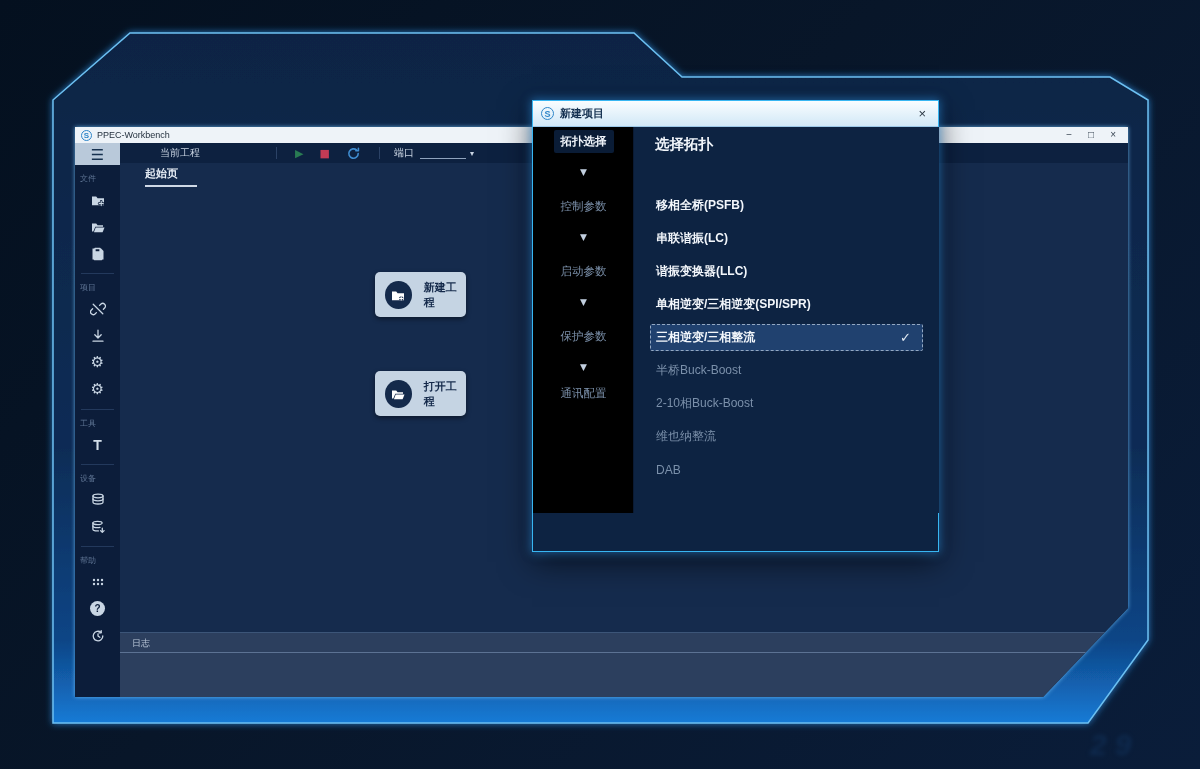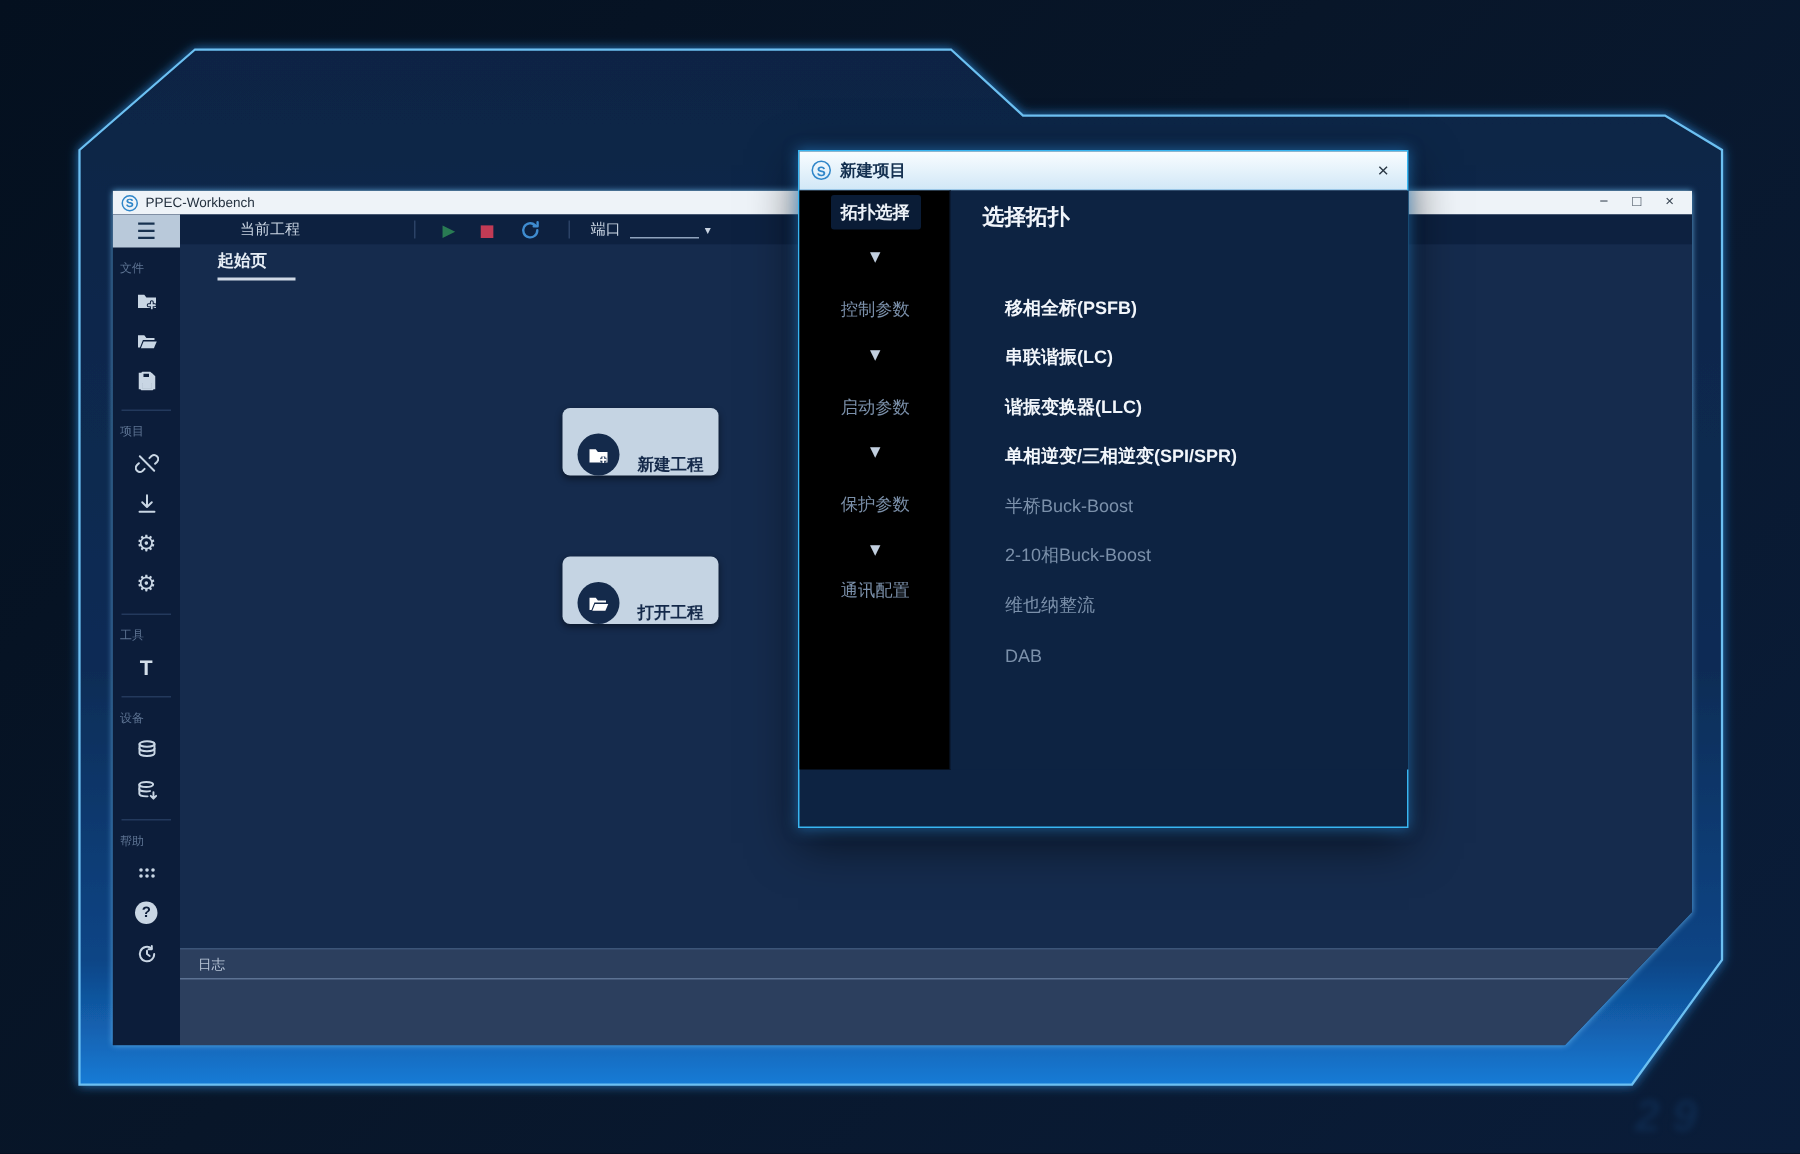--- a/index.html
+++ b/index.html
@@ -52,22 +52,22 @@
   .refresh-ic { margin:0 8px; display:flex; }
   .port-label { font-size:10px; color:#c9d4e2; margin:0 6px 0 4px; }
   .port-select { width:46px; border-bottom:1px solid #8fa3bd; height:12px; }
   .port-caret { color:#c9d4e2; font-size:8px; margin-left:4px; font-family:"DejaVu Sans",sans-serif; }
 
   .content { position:absolute; left:45px; top:36px; width:1008px; height:469px; background:#152b4d; }
   .tab { position:absolute; left:25px; top:3px; }
   .tab .tab-label { font-size:11px; color:#e6edf5; font-weight:bold; }
   .tab .tab-underline { width:52px; height:2px; background:#cfd9e6; margin-top:4px; }
 
-  .big-btn { position:absolute; width:104px; height:45px; background:#c5d4e3; border-radius:5px;
-             display:flex; align-items:flex-end; padding-left:10px; gap:12px;
+  .big-btn { position:absolute; width:91px; height:45px; background:#c5d4e3; border-radius:5px;
+             display:flex; align-items:center; padding-left:10px; gap:12px;
              box-shadow:0 2px 5px rgba(0,0,0,.45); cursor:pointer; }
   .big-btn .circ { width:28px; height:28px; border-radius:50%; background:#142a4b;
                    display:flex; align-items:center; justify-content:center; }
   .big-btn .blabel { font-size:11px; font-weight:bold; color:#14294a; }
   #btn-new { left:255px; top:109px; }
   #btn-open { left:255px; top:208px; }
 
   .logpanel { position:absolute; left:45px; top:505px; width:1008px; height:65px; background:#2c3f5e;
               border-top:1px solid #3c5578; }
   .log-label { font-size:9px; color:#b9c6d8; padding:4px 0 2px 12px; }
@@ -89,21 +89,21 @@
   .step { position:absolute; left:0; width:101px; height:24px; display:flex;
           align-items:center; justify-content:center; font-size:11.5px; color:#7b90aa; cursor:pointer; }
   .step.active { color:#eef3f9; font-weight:bold; }
   .step.active .step-box { background:#0a1c36; padding:4px 7px; border-radius:2px; }
   .step-arrow { position:absolute; left:0; width:101px; text-align:center; font-size:9px;
                 color:#c2cfdf; font-family:"DejaVu Sans",sans-serif; }
 
   .opts-col { position:absolute; left:101px; top:0; width:305px; height:386px; background:#0d2342; }
   .opts-title { position:absolute; left:21px; top:8px; font-size:14.5px; font-weight:bold; color:#f2f6fb; }
   .opt-list { position:absolute; left:0; top:62px; width:100%; }
-  .opt { height:33px; display:flex; align-items:center; padding-left:36px;
+  .opt { height:33px; display:flex; align-items:center; padding-left:22px;
          font-size:12px; font-weight:bold; color:#f2f6fb; cursor:pointer; }
   .opt.disabled { color:#7b90aa; font-weight:normal; }
   .opt.selected { margin:0 16px; padding-left:5px; height:27px; margin-top:3px; margin-bottom:3px;
                   background:#20416f; border:1px dashed rgba(210,225,240,.65); border-radius:2px; }
   .opt .check { margin-left:auto; padding-right:11px; color:#e2eaf3; font-size:13px;
                 font-family:"DejaVu Sans",sans-serif; }
 
   .dlg-footer { position:absolute; left:0; top:386px; width:100%; height:39px; background:#112a4e;
                 border-top:1px solid #2c4a74; }
   .dlg-btn { position:absolute; top:7px; width:66px; height:25px; border-radius:3px;
@@ -331,20 +331,24 @@
         </div>
       </div>
 
       <div class="opts-col">
         <div class="opts-title">选择拓扑</div>
         <div class="opt-list">
           <div class="opt">移相全桥(PSFB)</div>
           <div class="opt">串联谐振(LC)</div>
           <div class="opt">谐振变换器(LLC)</div>
           <div class="opt">单相逆变/三相逆变(SPI/SPR)</div>
+          <div class="opt selected">
+            <span>三相逆变/三相整流</span>
+            <span class="check">✓</span>
+          </div>
           <div class="opt disabled">半桥Buck-Boost</div>
           <div class="opt disabled">2-10相Buck-Boost</div>
           <div class="opt disabled">维也纳整流</div>
           <div class="opt disabled">DAB</div>
         </div>
       </div>
 
     </div>
   </div>
 

